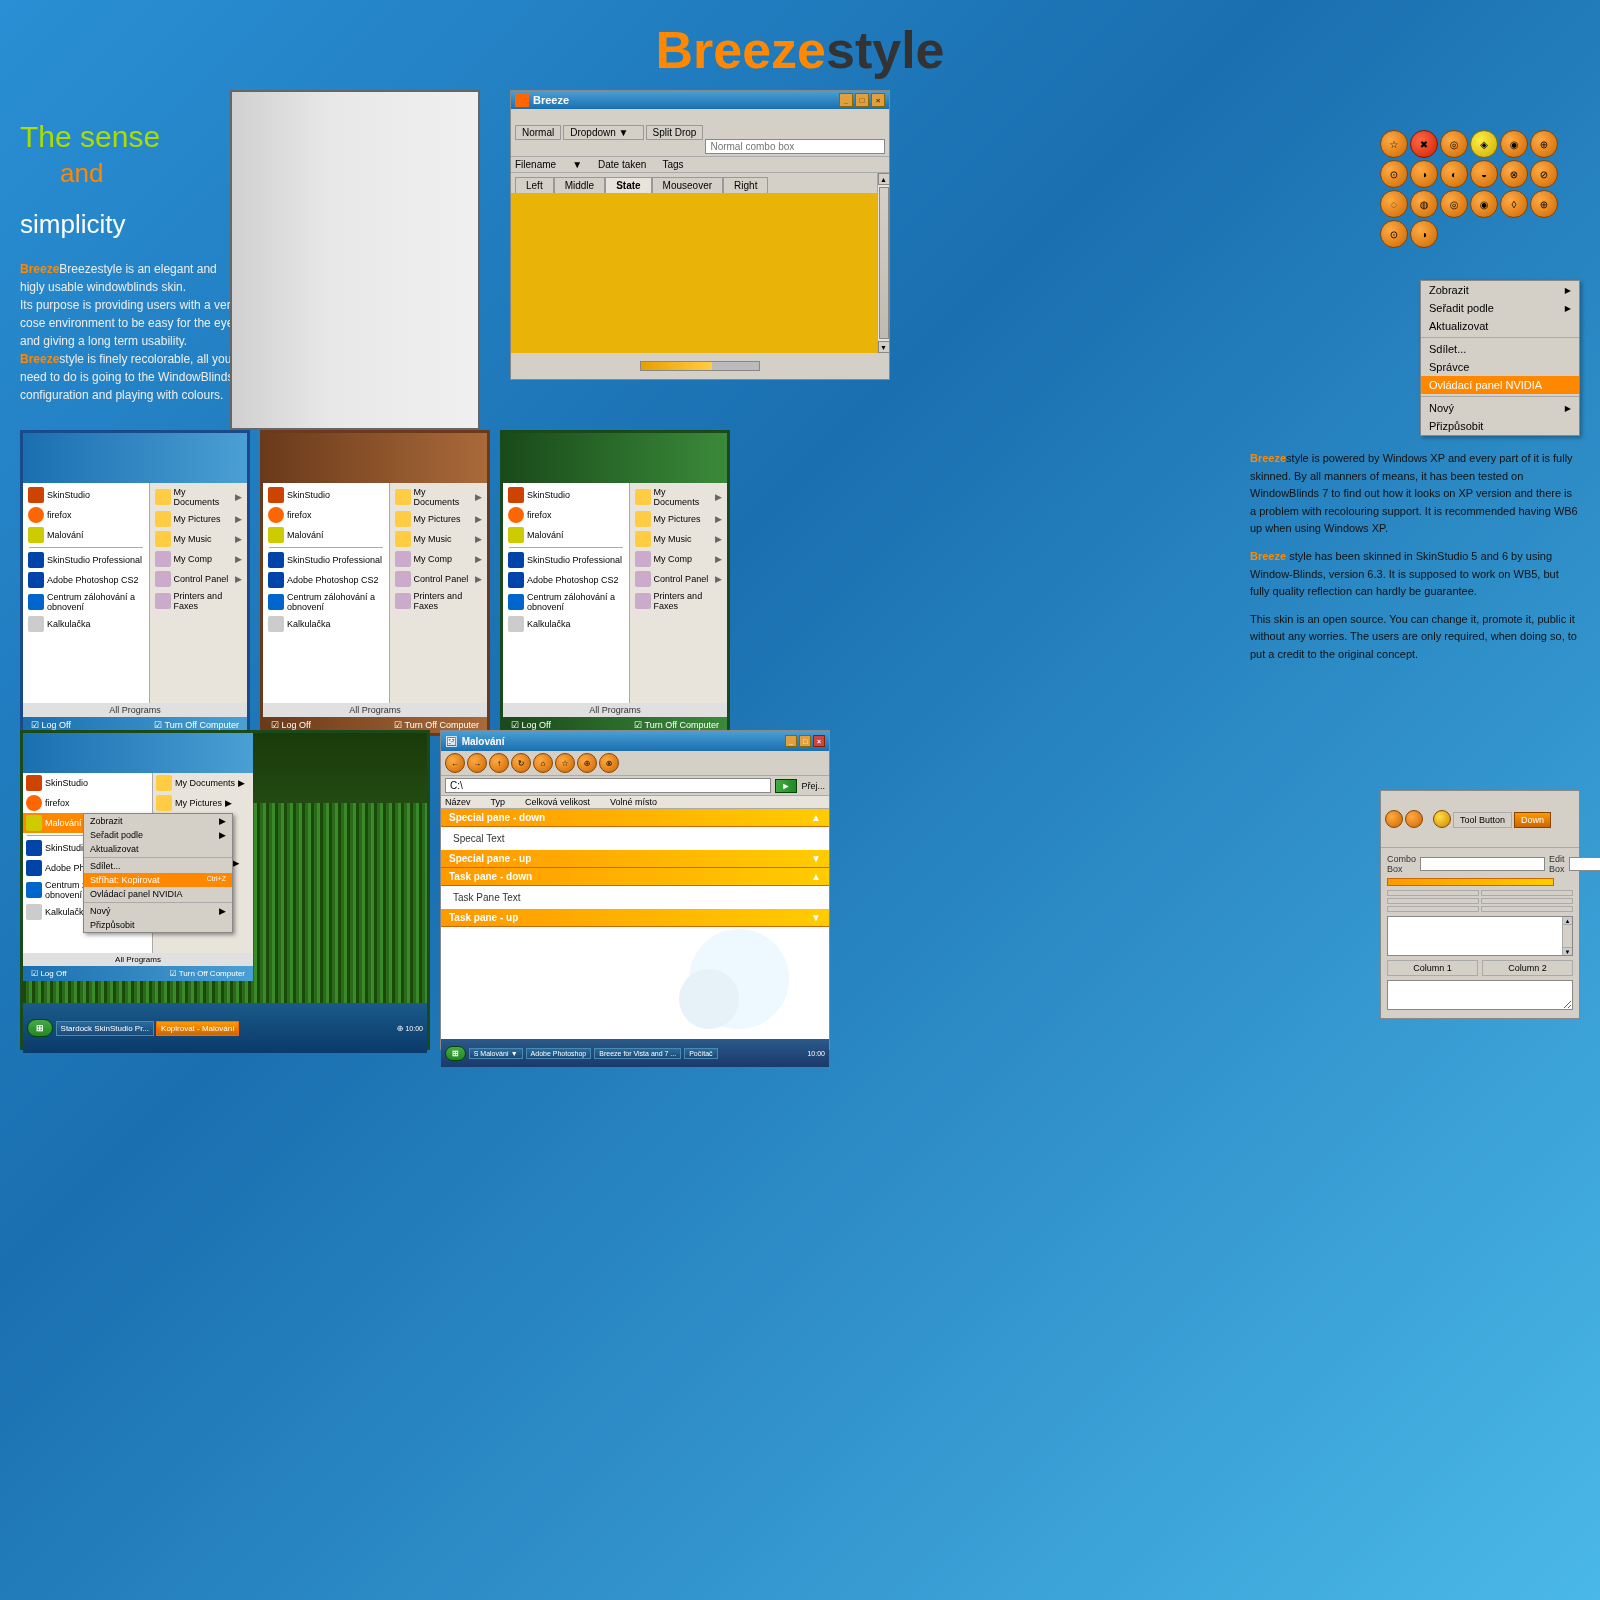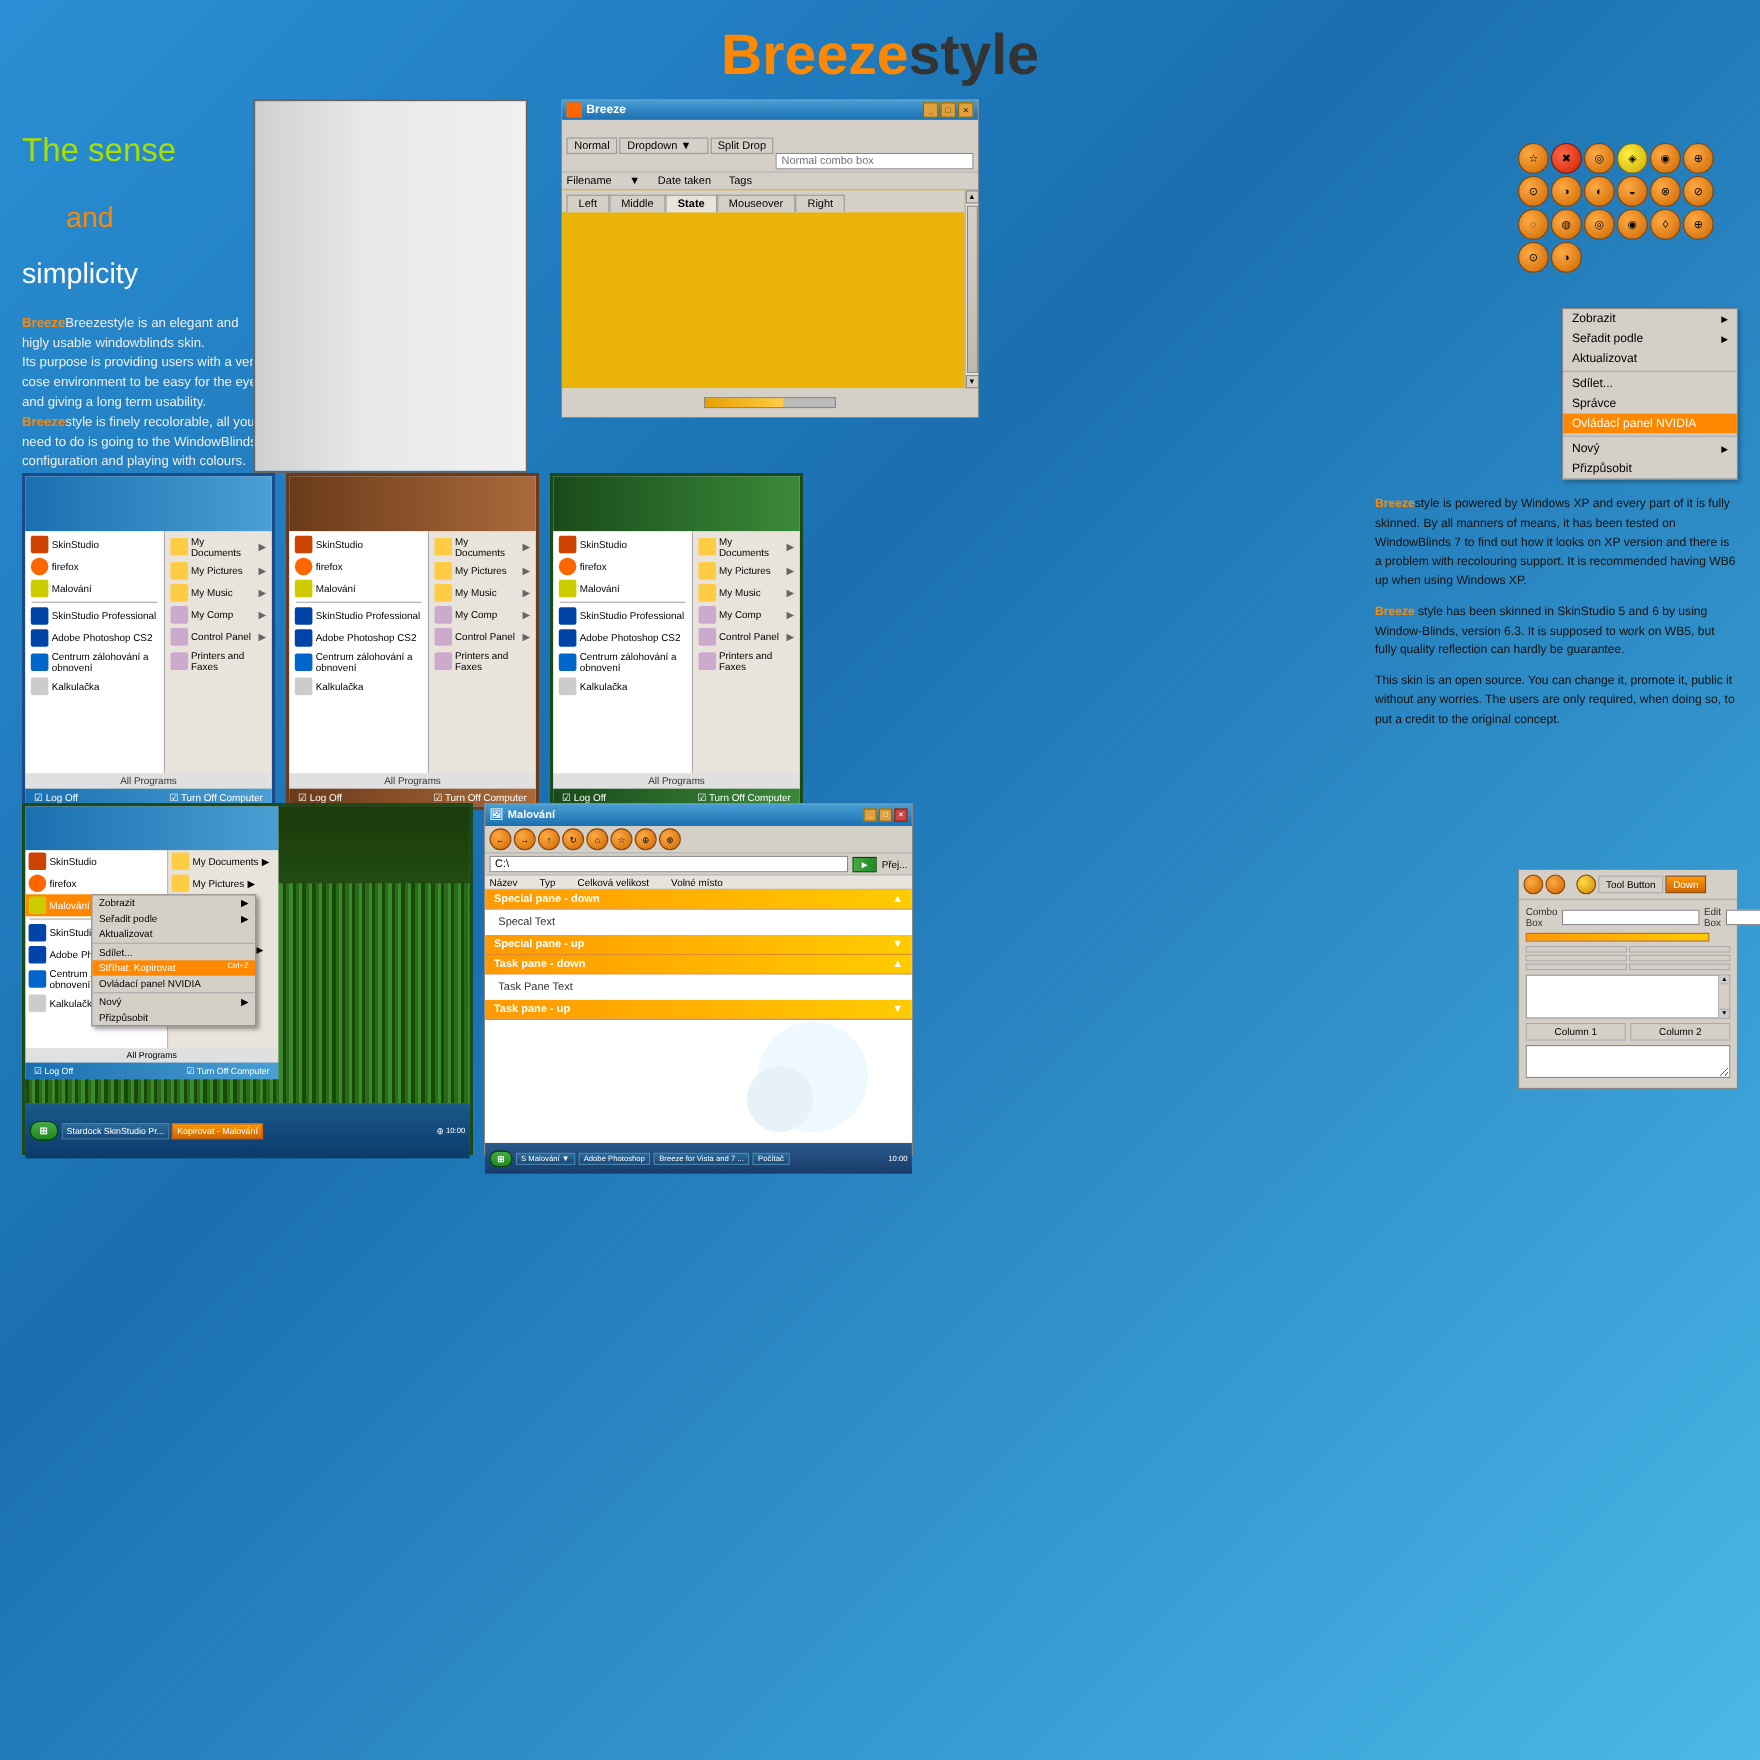--- a/index.html
+++ b/index.html
@@ -38,21 +38,21 @@
     .left-text {
       position: absolute;
       top: 120px;
       left: 20px;
       width: 220px;
       color: #fff;
     }
     .left-text .sense {
       font-size: 30px;
       color: #aadd00;
-      margin-bottom: 28px;
+      margin-bottom: 4px;
     }
     .left-text .and {
       font-size: 26px;
       color: #ff8800;
       margin-bottom: 20px;
       margin-left: 40px;
     }
     .left-text .simplicity {
       font-size: 26px;
       color: #fff;
@@ -521,22 +521,22 @@
       position: absolute;
       top: 790px;
       right: 20px;
       width: 200px;
       background: #d4d0c8;
       border: 1px solid #888;
       font-size: 10px;
     }
     .tp-toolbar {
       display: flex;
-      align-items: center;
-      padding: 4px 4px;
+      align-items: flex-end;
+      padding: 19px 4px;
       gap: 2px;
       background: #d4d0c8;
       border-bottom: 1px solid #aaa;
     }
     .tp-icon {
       width: 18px;
       height: 18px;
       border-radius: 50%;
       background: radial-gradient(circle at 35% 35%, #ffaa44, #cc6600);
       border: 1px solid #884400;

